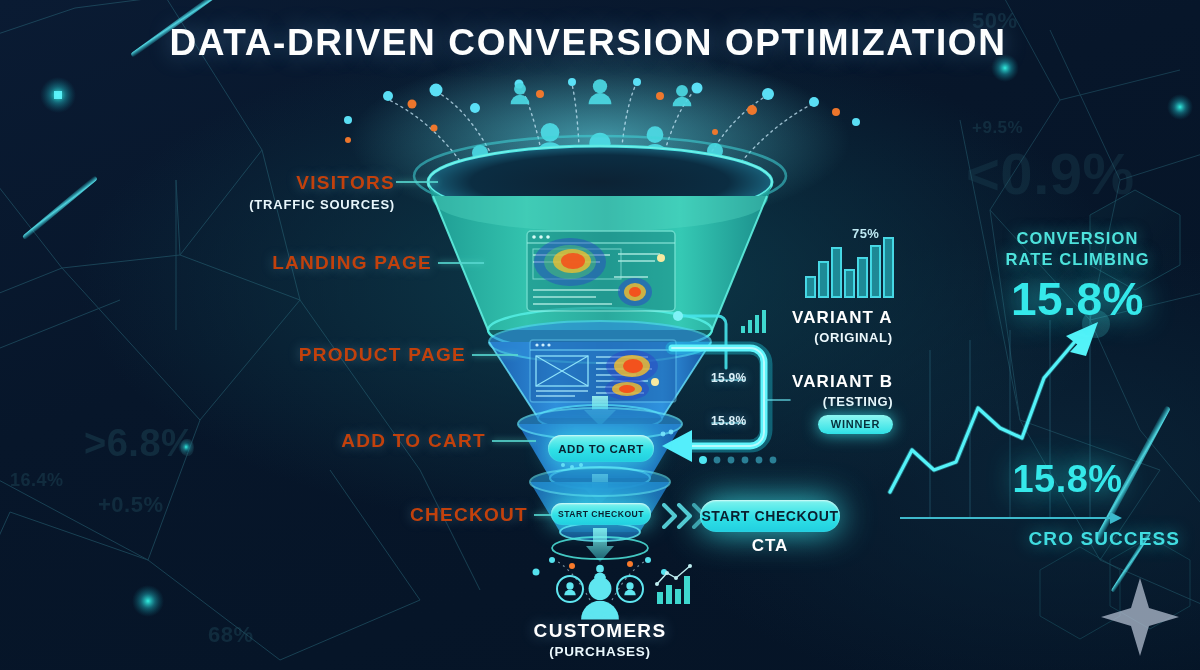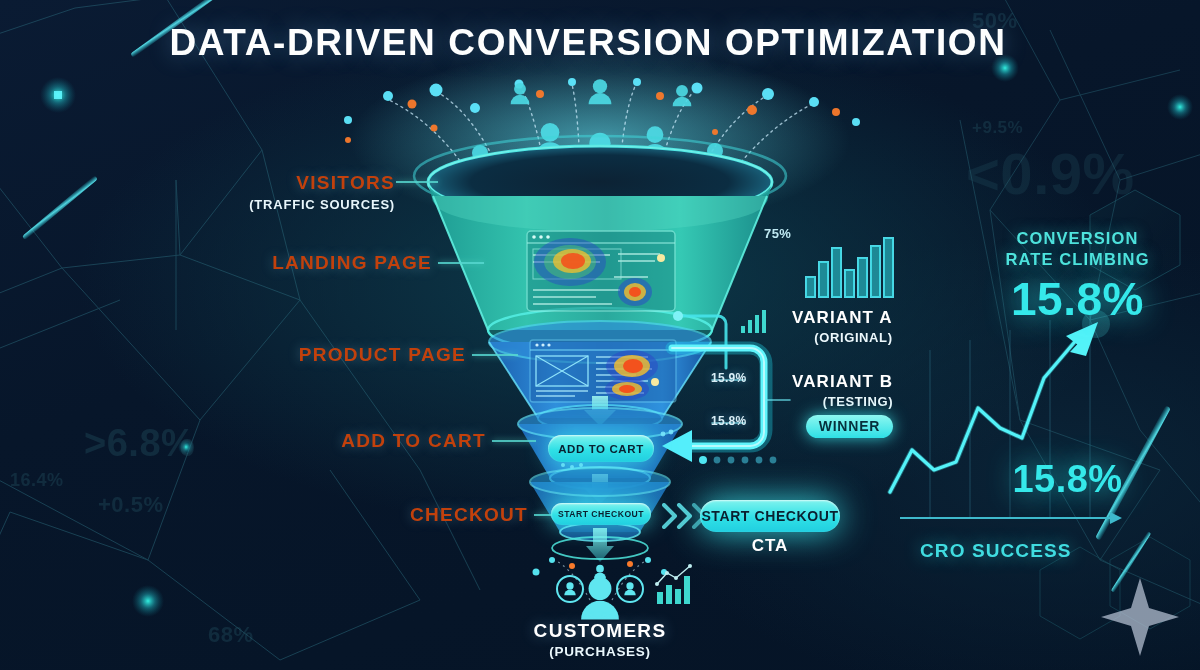--- a/index.html
+++ b/index.html
@@ -63,21 +63,21 @@
   .variant { position:absolute;text-align:right; }
   .variant .m {
     font-size:17px; font-weight:bold; color:#ffffff; letter-spacing:1.1px; white-space:nowrap;
   }
   .variant .s {
     font-size:13px; font-weight:bold; color:#ecf8fc; letter-spacing:.6px;
     margin-top:2px; white-space:nowrap;
   }
   .winner {
     display:inline-block; margin-top:6px; padding:3px 13px 4px; border-radius:12px;
-    font-size:14px; font-weight:bold; letter-spacing:.8px; color:#06303c;
+    font-size:11px; font-weight:bold; letter-spacing:.8px; color:#06303c;
     background:linear-gradient(180deg,#8df7f0,#2ee0e6);
     box-shadow:0 0 16px rgba(60,230,235,.8);
   }
   .ab-num {
     position:absolute; font-size:12px; font-weight:bold; color:#d9eef6;
     letter-spacing:.3px; text-shadow:0 0 8px rgba(120,220,255,.5);
   }
 
   
   .panel-title {
@@ -89,26 +89,26 @@
     position:absolute; left:960px; top:272px; width:235px; text-align:center;
     font-size:46px; font-weight:bold; color:#35e8ea; letter-spacing:.5px;
     text-shadow:0 0 30px rgba(45,230,235,.85);
   }
   .chart-big {
     position:absolute; left:960px; top:458px; width:215px; text-align:center;
     font-size:38px; font-weight:bold; color:#35e8ea; letter-spacing:.5px;
     text-shadow:0 0 28px rgba(45,230,235,.8);
   }
   .chart-caption {
-    position:absolute; left:920px; top:540px; width:260px; text-align:left;
+    position:absolute; left:920px; top:528px; width:260px; text-align:right;
     font-size:19px; font-weight:bold; color:#40dce0; letter-spacing:1.1px;
     text-shadow:0 0 16px rgba(45,220,225,.6);
   }
   .bar75 {
-    position:absolute; left:764px; top:226px;
+    position:absolute; left:852px; top:226px;
     font-size:13px; font-weight:bold; color:#bfe9f2; letter-spacing:.4px;
   }
 
   
   .cust { position:absolute; left:470px; top:620px; width:260px; text-align:center; }
   .cust .m { font-size:19px; font-weight:bold; color:#ffffff; letter-spacing:1.3px;
              text-shadow:0 0 14px rgba(150,220,255,.4); }
   .cust .s { font-size:13.5px; font-weight:bold; color:#eaf7fc; letter-spacing:.7px; margin-top:2px; }
 </style>
 </head>

